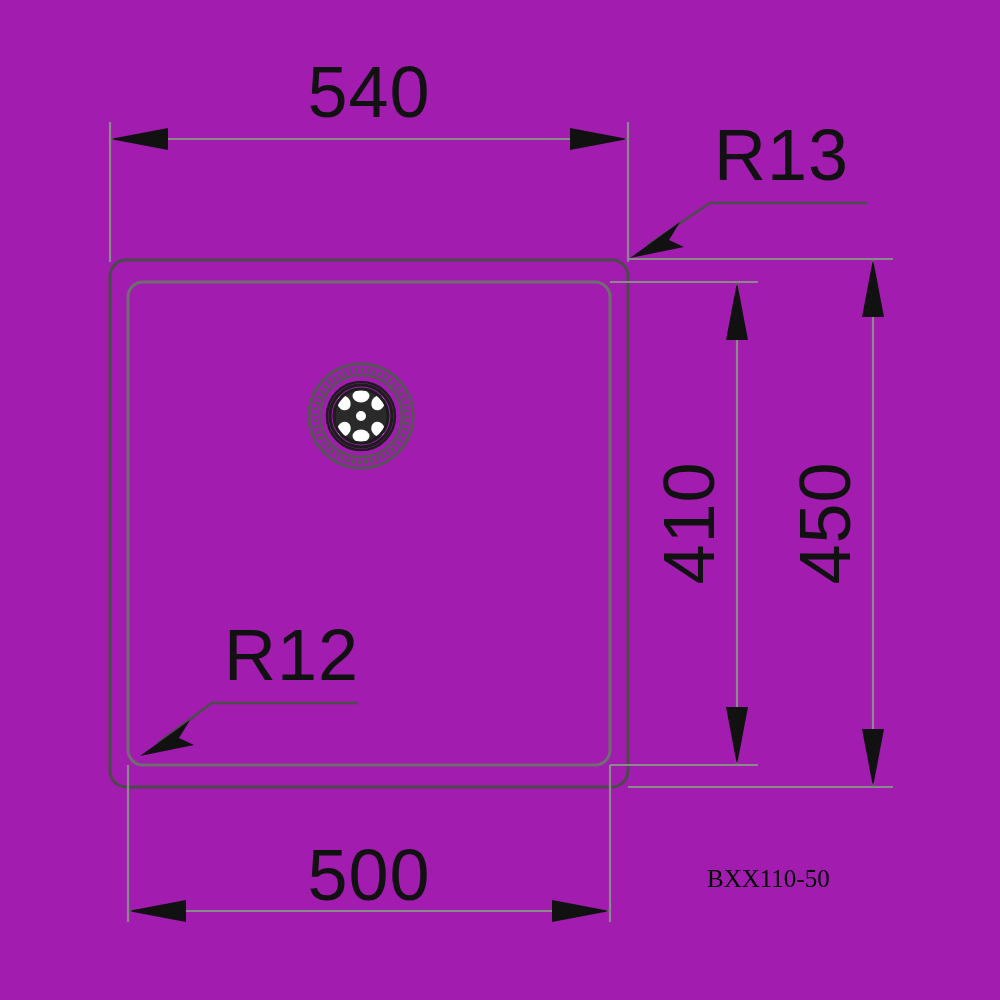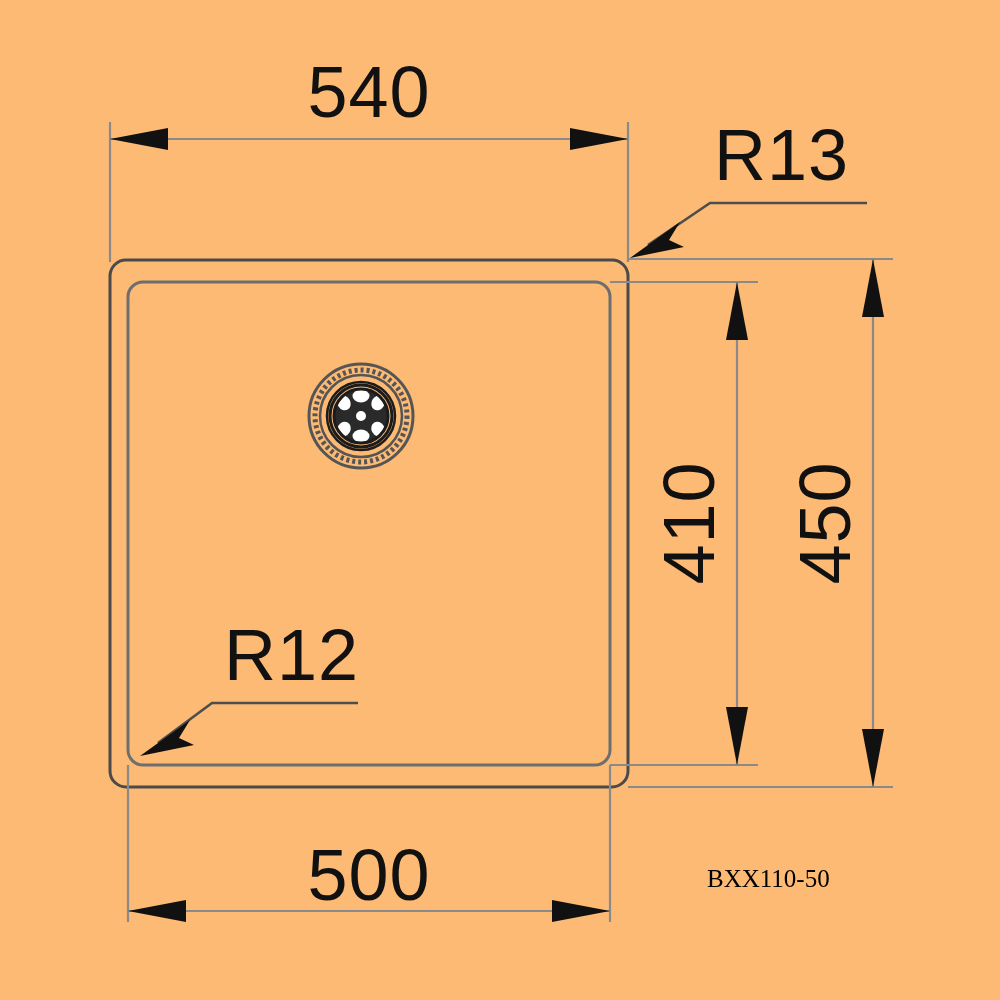--- a/index.html
+++ b/index.html
@@ -10,21 +10,21 @@
   body {
     width: 1000px;
     height: 1000px;
     font-family: "Liberation Sans", sans-serif;
     overflow: hidden;
   }
   #drawing-root {
     position: relative;
     width: 1000px;
     height: 1000px;
-    background: #fdba74;
+    background: #a21caf;
   }
   #drawing-svg {
     position: absolute;
     top: 0;
     left: 0;
     width: 1000px;
     height: 1000px;
     display: block;
   }
   .dim-text {

